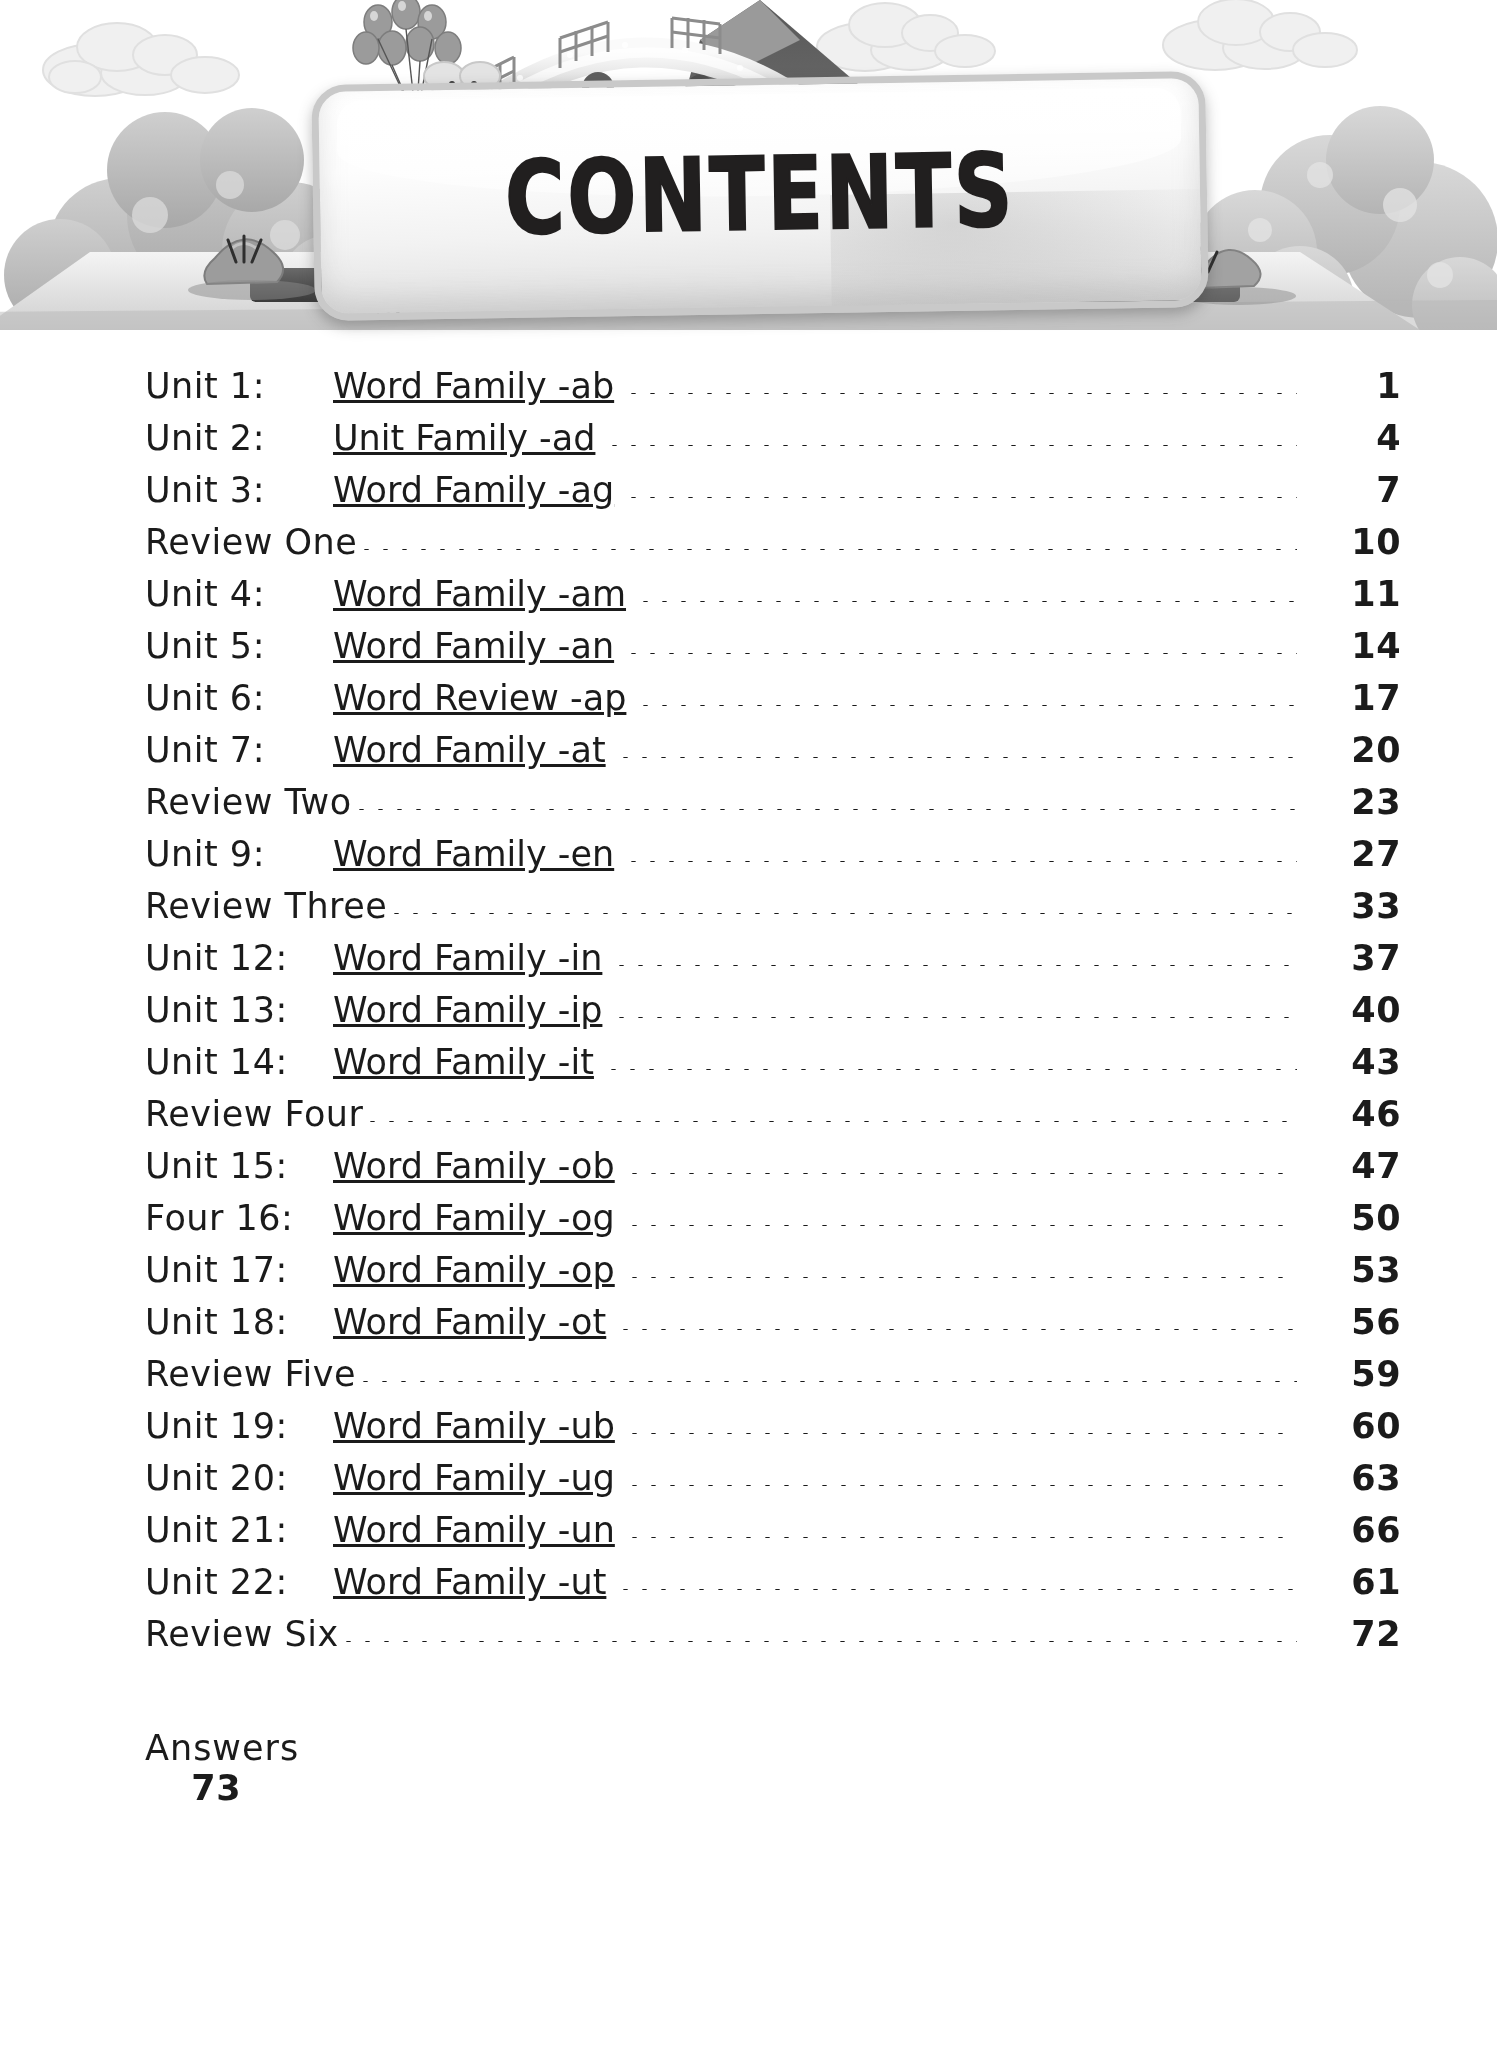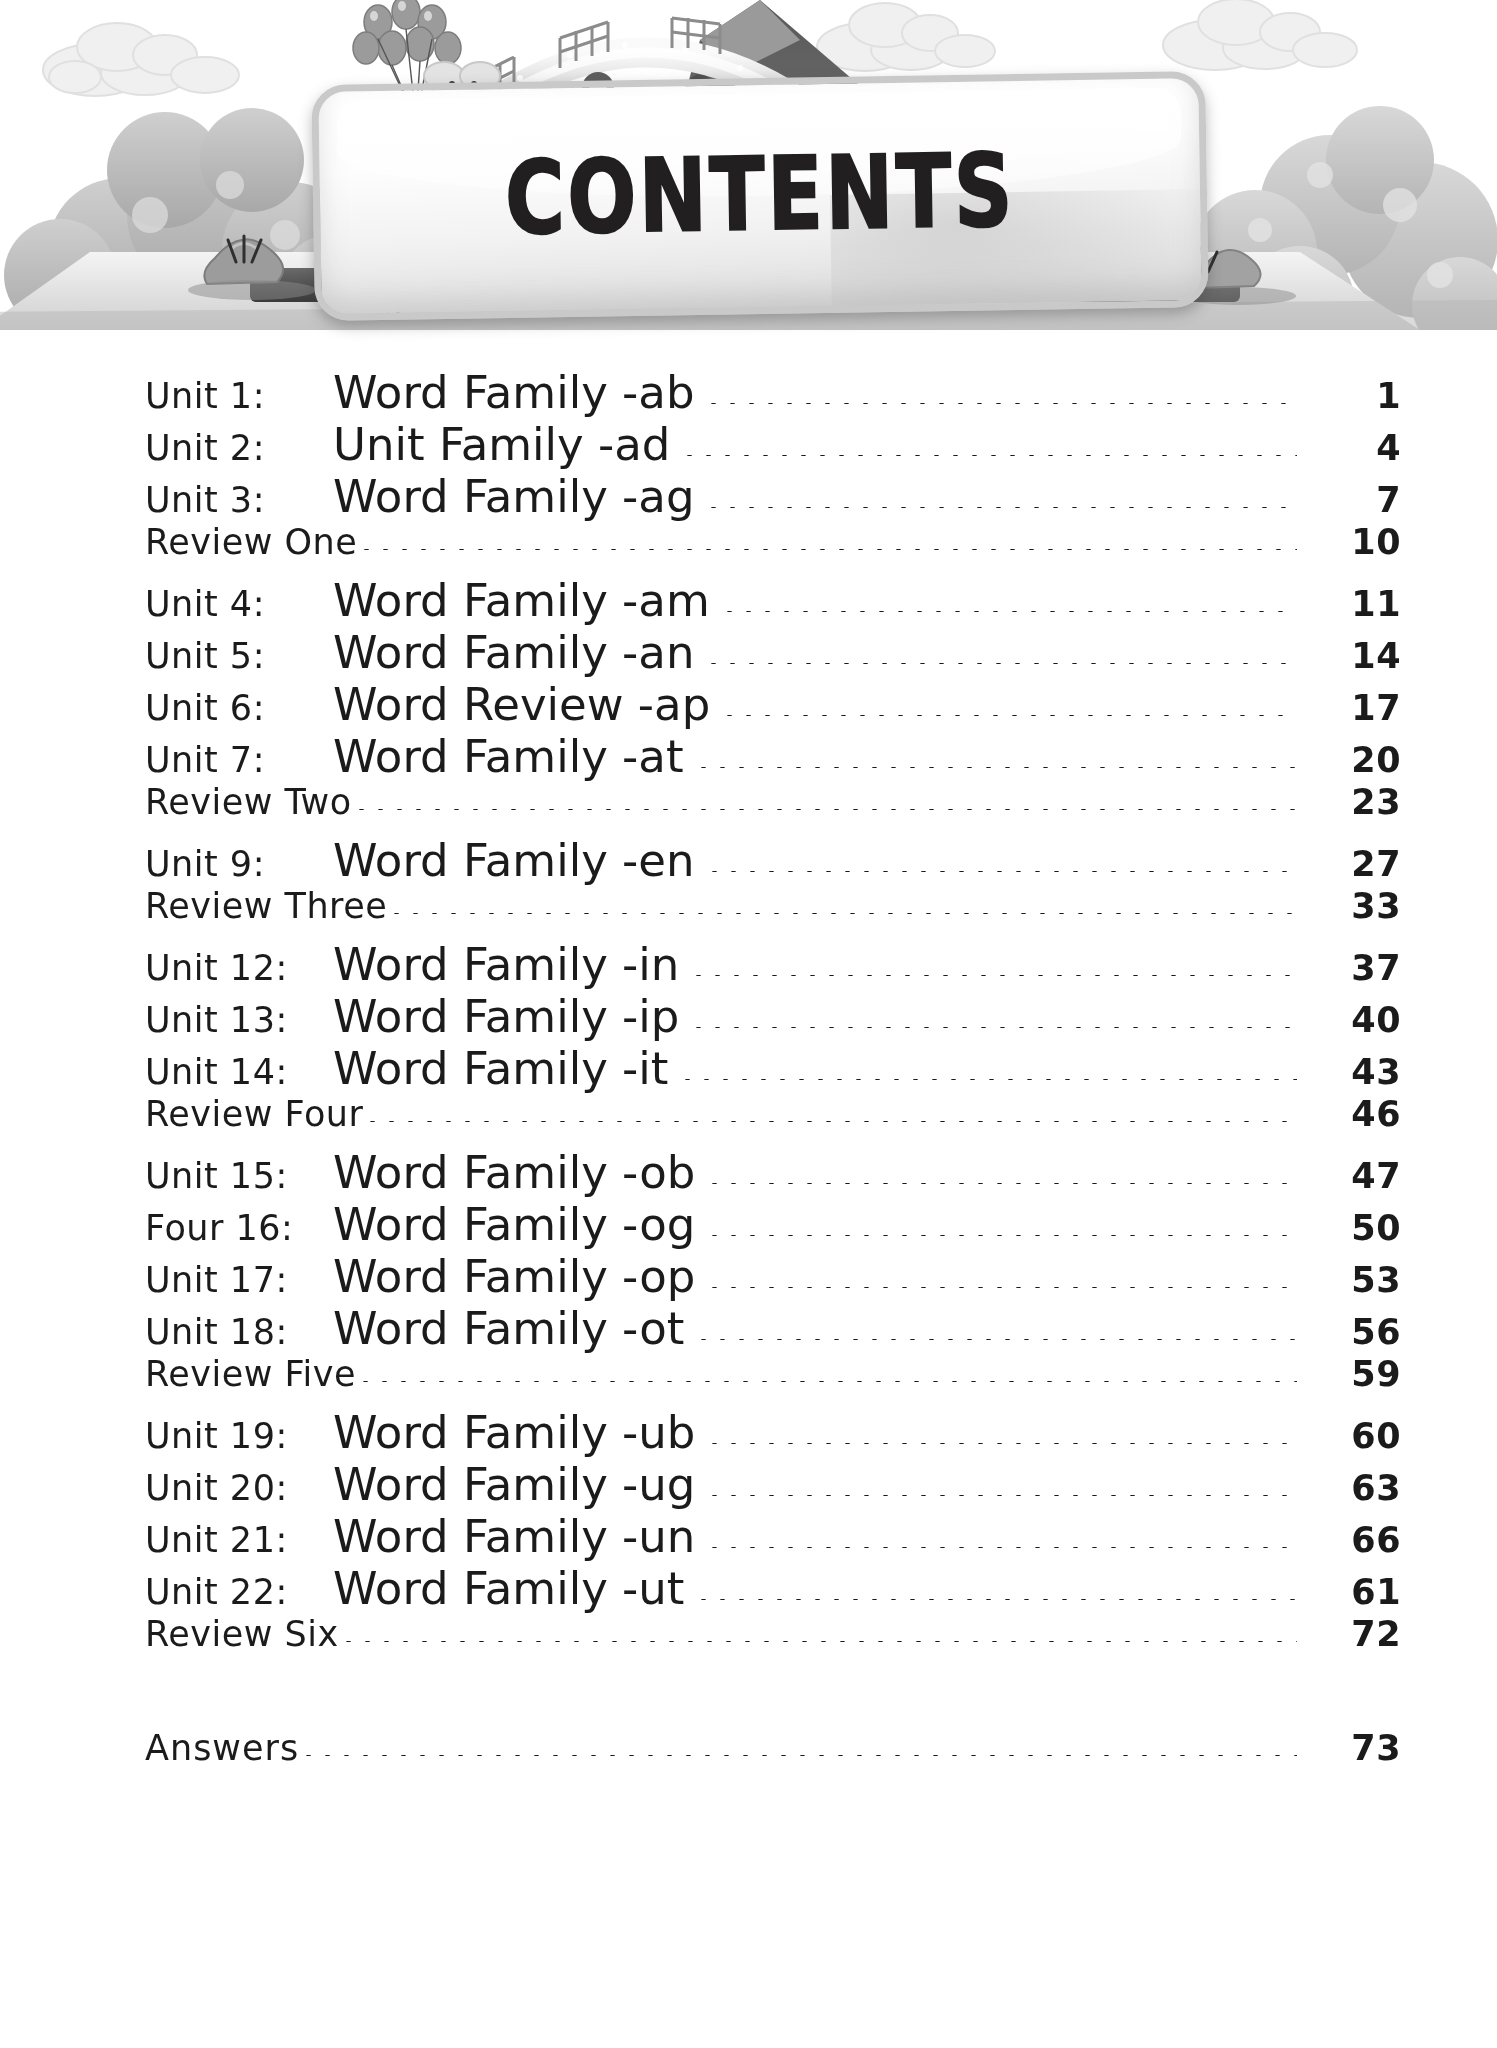--- a/index.html
+++ b/index.html
@@ -49,37 +49,38 @@
   #toc{
     position:absolute;left:0;top:366px;width:1497px;
   }
   .toc-row{
     display:flex;align-items:baseline;
     height:52px;
     padding:0 0 0 145px;
     box-sizing:border-box;
     color:#1b1b1b;
   }
-  .toc-row.gap-before{margin-top:62px;}
+  .toc-row.gap-before{margin-top:62px;flex-direction:column;}
 
   .lbl{
     font-weight:normal;
     font-size:35px;
     letter-spacing:.5px;
     white-space:pre;
     flex:0 0 auto;
   }
   .lbl.unit{width:188px;}
   .title{
     font-weight:normal;
-    font-size:45px;
+    font-size:35px;
     letter-spacing:0px;
     white-space:pre;
     flex:0 0 auto;
     padding-right:10px;
+    text-decoration:underline;
   }
   .leader{
     flex:1 1 auto;
     position:relative;
     height:1px;
     overflow:hidden;
     margin:0 8px 0 0;
     transform:translateY(-4px);
   }
   .leader::after{

